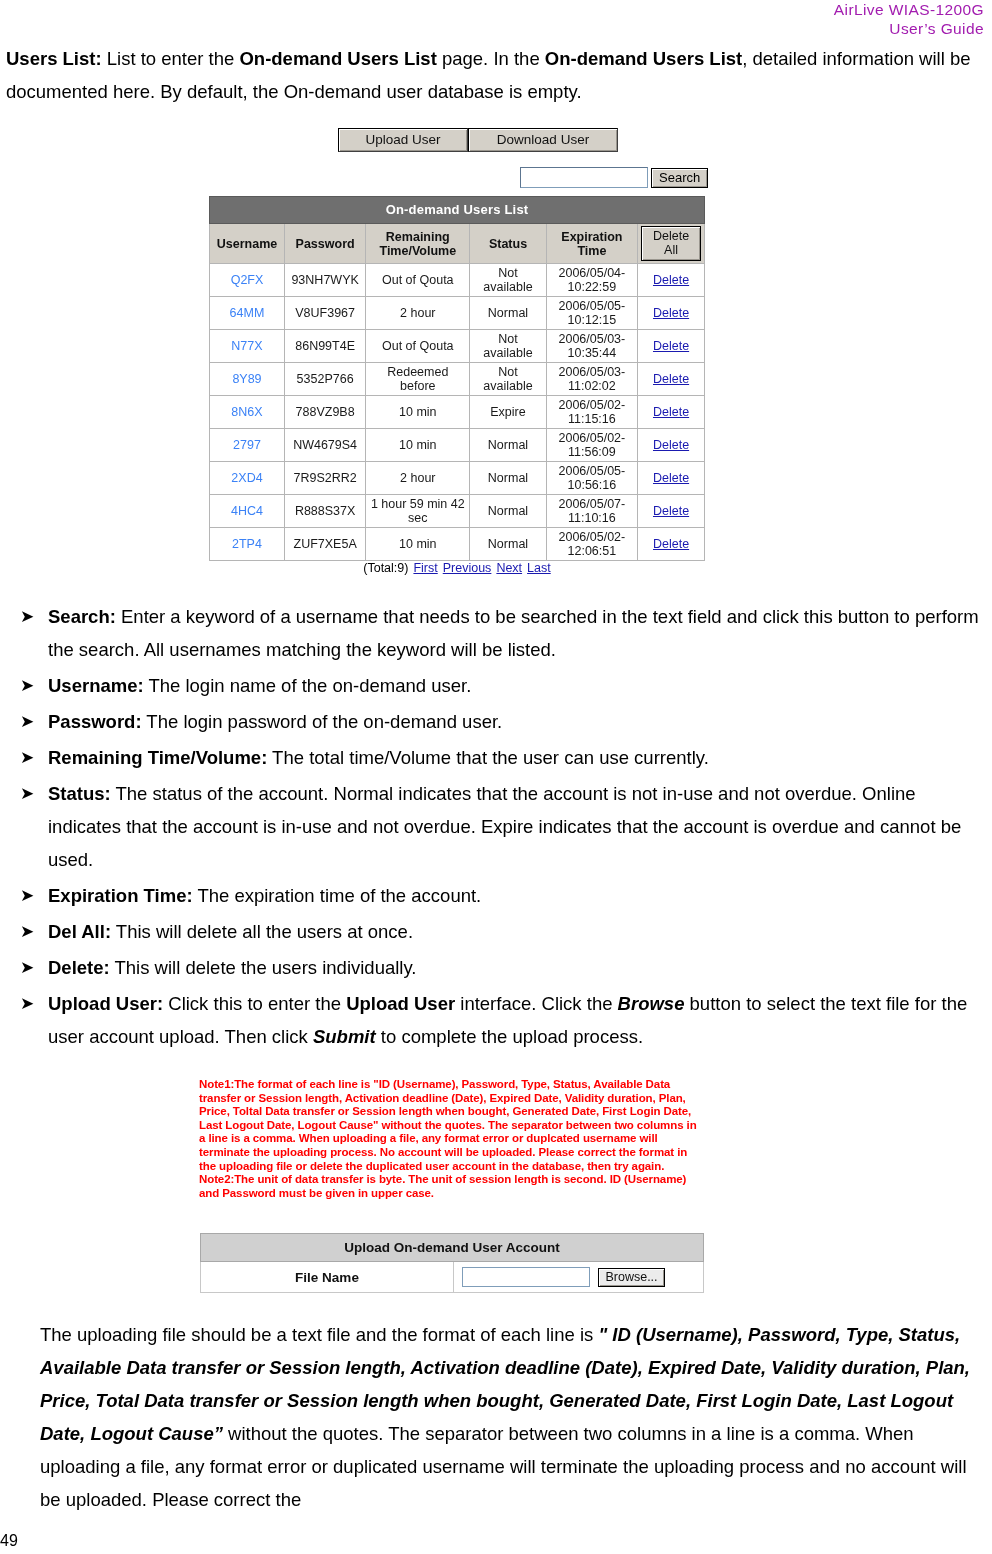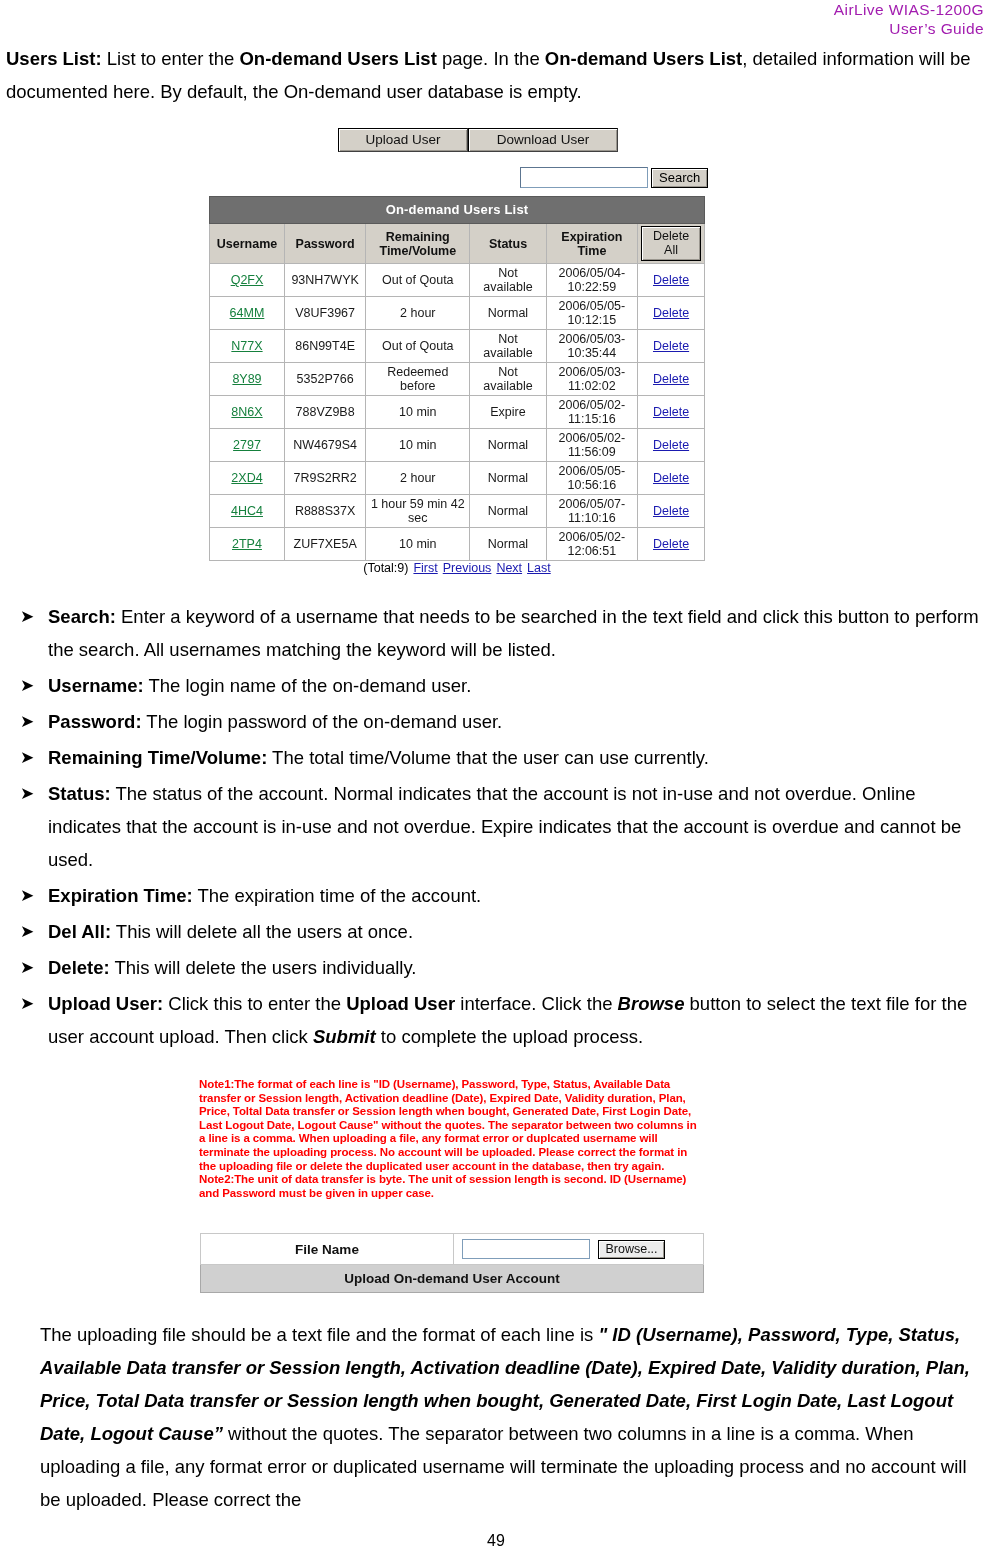--- a/index.html
+++ b/index.html
@@ -157,22 +157,21 @@
   }
   table.users tr.data-row td { height: 28px; }
   .c-user   { width: 72px; }
   .c-pass   { width: 78px; }
   .c-rem    { width: 108px; }
   .c-status { width: 80px; }
   .c-exp    { width: 94px; }
   .c-del    { width: 64px; }
 
   .user-link {
-    color: #15803d;
-    text-decoration: underline;
+    color: #3b82f6;
     cursor: pointer;
   }
   .del-link {
     color: #1a1ab0;
     text-decoration: underline;
     cursor: pointer;
   }
   .delall-btn {
     display: inline-block;
     background: #d4d0c8;
@@ -276,21 +275,20 @@
     cursor: default;
     color: #111;
   }
 
   
   .footer-page {
     position: absolute;
     left: 0;
     bottom: 4px;
     width: 992px;
-    text-align: center;
     font-size: 16px;
   }
 </style>
 </head>
 <body>
 
 <div class="page-header">
   <div class="line1">AirLive  WIAS-1200G</div>
   <div class="line2">User’s  Guide</div>
 </div>
@@ -480,29 +478,29 @@
   </div>
 
 </div>
 
 <div class="shot2">
   <div class="note">Note1:The format of each line is "ID (Username), Password, Type, Status, Available Data transfer or Session length, Activation deadline (Date), Expired Date, Validity duration, Plan, Price, Toltal Data transfer or Session length when bought, Generated Date, First Login Date, Last Logout Date, Logout Cause" without the quotes. The separator between two columns in a line is a comma. When uploading a file, any format error or duplcated username will terminate the uploading process. No account will be uploaded. Please correct the format in the uploading file or delete the duplicated user account in the database, then try again. Note2:The unit of data transfer is byte. The unit of session length is second. ID (Username) and Password must be given in upper case.</div>
 
   <table class="upload">
     <tbody>
         <tr>
+      <th class="up-title" colspan="2">Upload On-demand User Account</th>
+    </tr>
+    <tr>
       <td class="up-label">File Name</td>
       <td class="up-field">
         <input class="file-input" type="text" style="">
         <span class="browse-btn">Browse...</span>
       </td>
     </tr>
-    <tr>
-      <th class="up-title" colspan="2">Upload On-demand User Account</th>
-    </tr>
   </tbody>
     </table>
 </div>
 
 <div class="prose" style="top:1318px; left:40px; width:946px;">
   <span>The uploading file should be a text file and the format of each line is </span><i class="bi">" ID (Username), Password, Type, Status, Available Data transfer or Session length, Activation deadline (Date), Expired Date, Validity duration, Plan, Price, Total Data transfer or Session length when bought, Generated Date, First Login Date, Last Logout Date, Logout Cause”</i><span> without the quotes. The separator between two columns in a line is a comma. When uploading a file, any format error or duplicated username will terminate the uploading process and no account will be uploaded. Please correct the</span>
 </div>
 
 <div class="footer-page">49</div>
 

